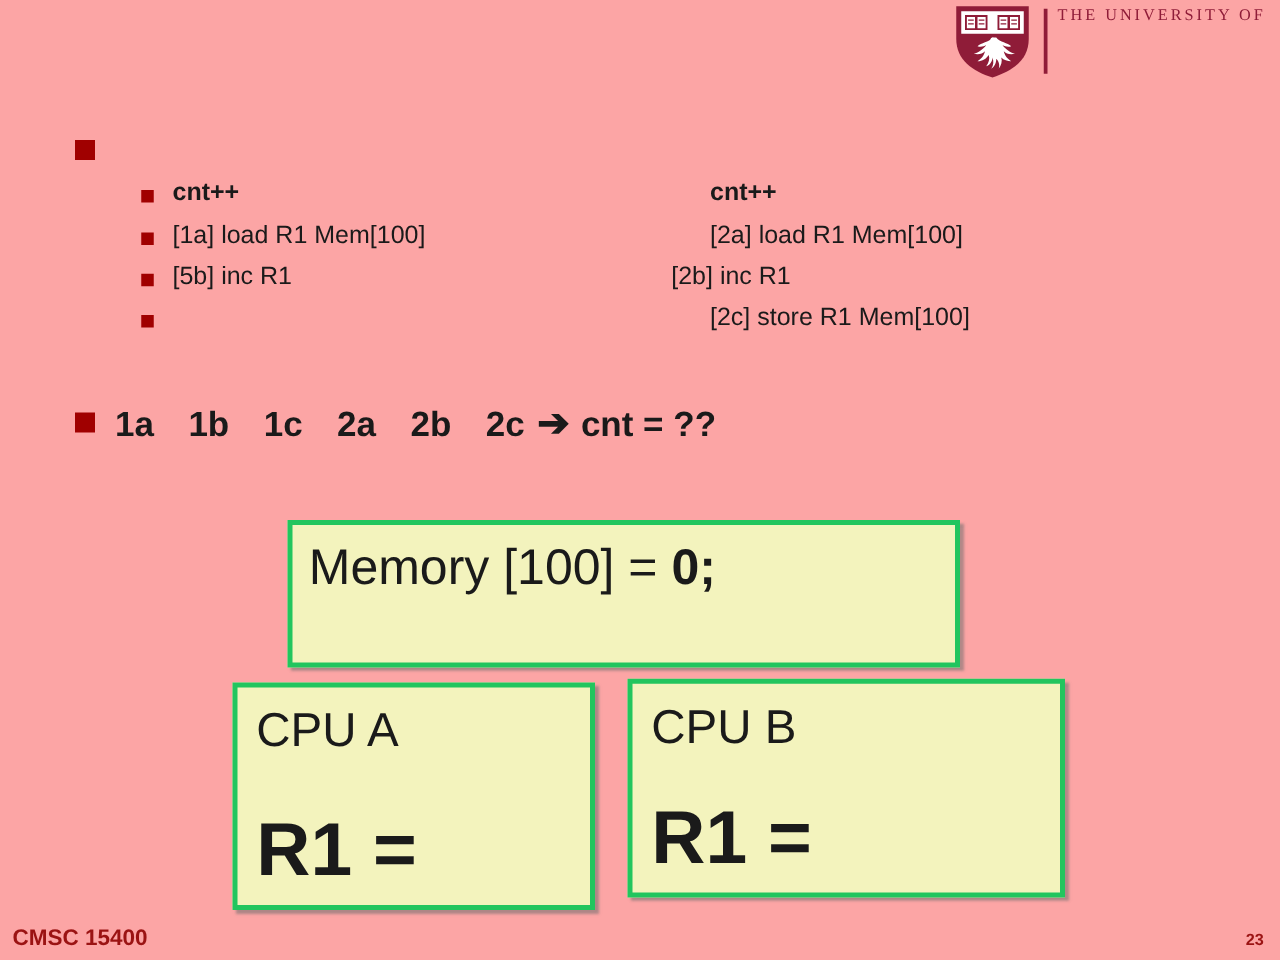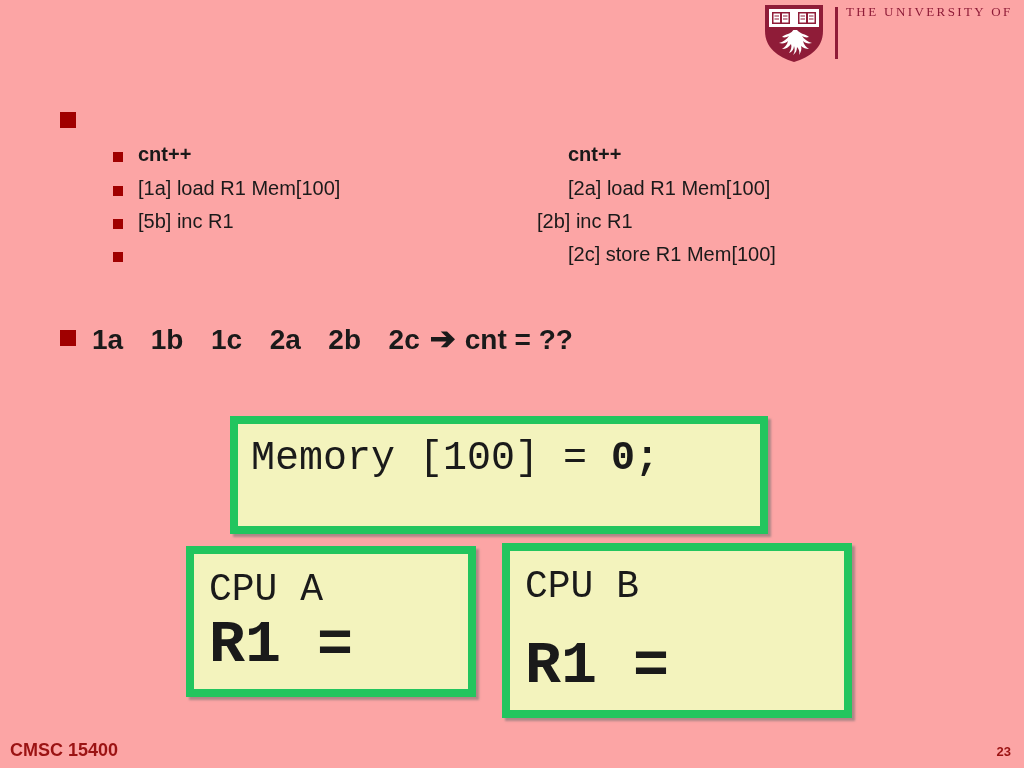--- a/index.html
+++ b/index.html
@@ -32,29 +32,29 @@
   .sub-line.bold { font-weight: bold; }
 
   .seq-line { position: absolute; left: 92px; top: 320px; font-size: 28px; font-weight: bold; white-space: nowrap; }
   .seq-pre { white-space: pre; word-spacing: 6px; }
   .seq-arrow { font-size: 31px; margin: 0 9px 0 10px; }
 
   
   .ybox {
     position: absolute;
     background: #f3f3bd;
-    border: 8px solid #22c55e;
+    border: 4px solid #22c55e;
     box-shadow: 3px 3px 2px rgba(110,110,110,0.55);
-    font-family: Liberation Mono, monospace;
+    font-family: Liberation Sans, sans-serif;
   }
   .memory-box { left: 230px; top: 416px; width: 538px; height: 118px; }
   .memory-text { position: absolute; left: 13px; top: 12px; font-size: 40px; white-space: pre; }
   .memory-text b { font-weight: bold; }
 
-  .cpu-box-a { left: 186px; top: 546px; width: 290px; height: 151px; }
+  .cpu-box-a { left: 186px; top: 546px; width: 290px; height: 182px; }
   .cpu-box-b { left: 502px; top: 543px; width: 350px; height: 175px; }
   .cpu-title { position: absolute; left: 15px; top: 14px; font-size: 38px; }
   .cpu-register { position: absolute; left: 15px; bottom: 10px; font-size: 60px; font-weight: bold; }
 
   
   .footer-course { position: absolute; left: 10px; top: 740px; font-size: 18px; font-weight: bold; color: #9b1313; }
   .footer-page { position: absolute; right: 13px; top: 744px; font-size: 13px; font-weight: bold; color: #9b1313; }
 </style>
 </head>
 <body>

